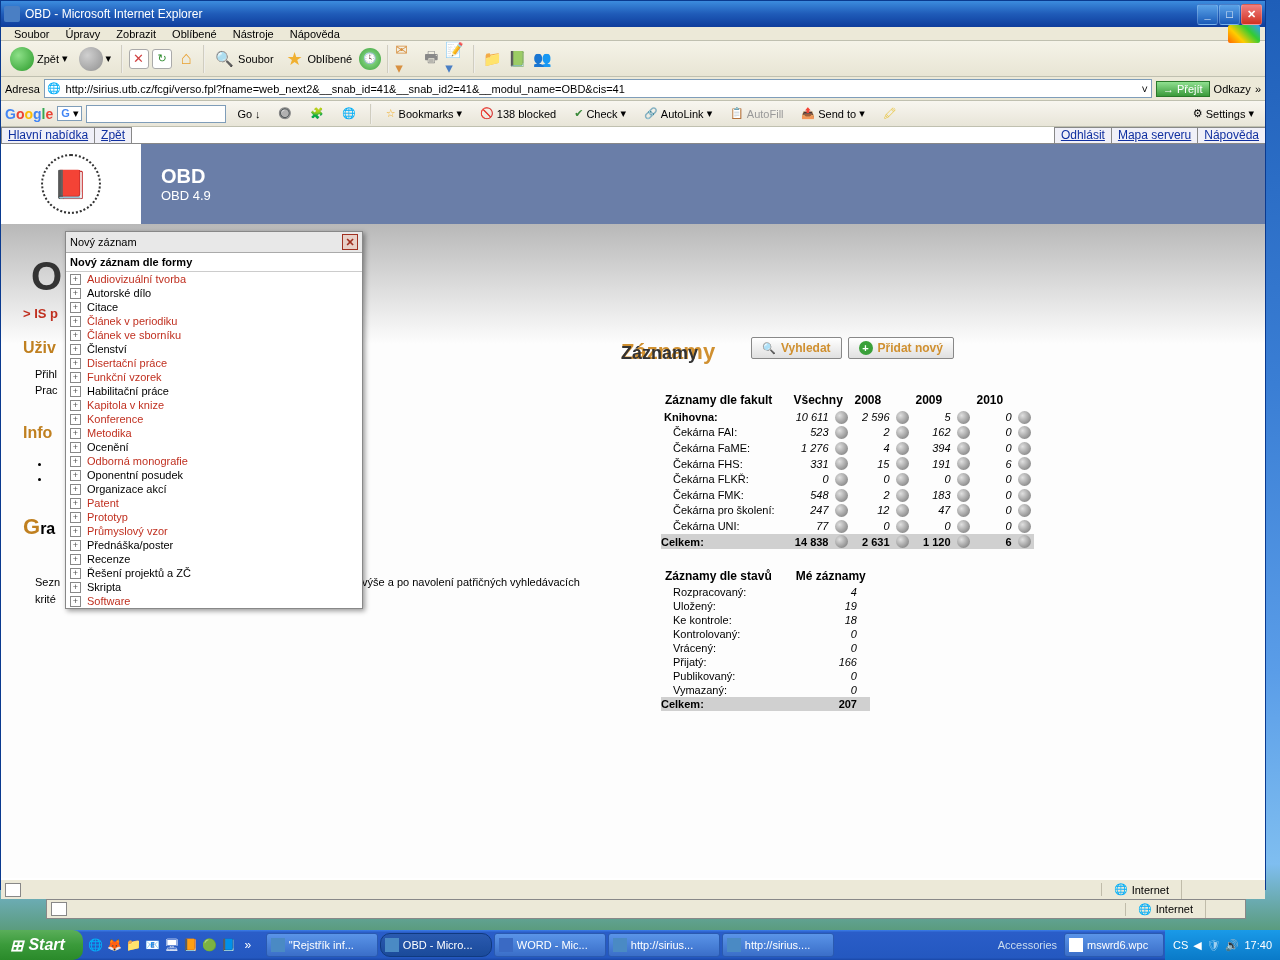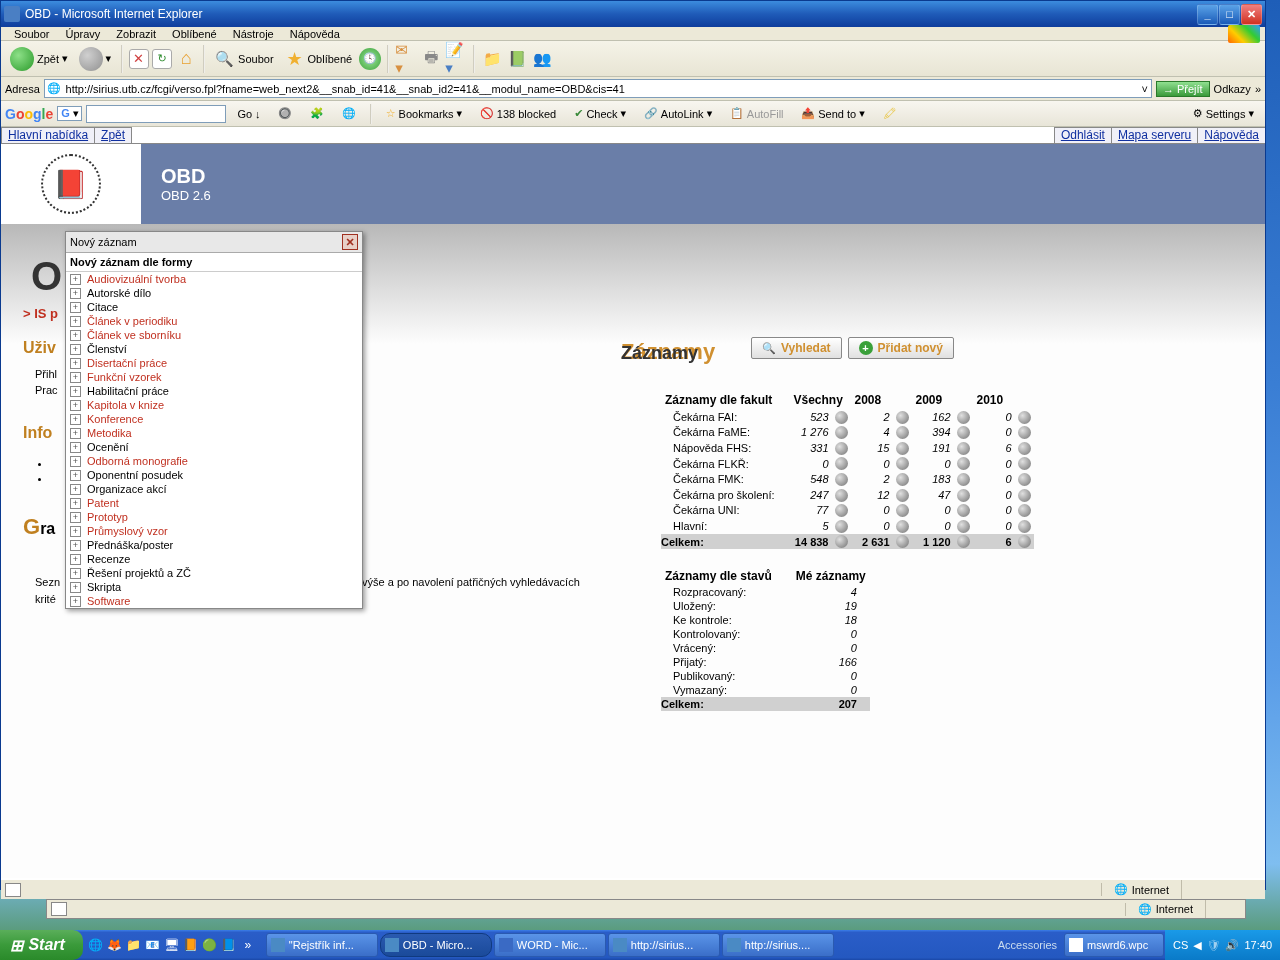--- a/index.html
+++ b/index.html
@@ -222,21 +222,21 @@
         <a>Mapa serveru</a>
         <a>Nápověda</a>
       </div>
     </div>
     <div class="app-banner">
       <div class="logo">
           <div class="circ">📕</div>
         </div>
       <div class="banner-title">
         <div>OBD</div>
-        <div class="banner-sub">OBD 2.6</div>
+        <div class="banner-sub">OBD 4.9</div>
       </div>
     </div>
 
     <div class="app-body">
       <div class="bg-text">O</div>
       <div class="bg-is">&gt; IS p</div>
       <div class="bg-sec u">Uživ</div>
       <div class="bg-txt t1">Přihl</div>
       <div class="bg-txt t2">Prac</div>
       <div class="bg-sec i"><span style="color:#c08020">Info</span></div>
@@ -377,20 +377,31 @@
               <tr>
                 <th>Záznamy dle fakult</th>
             <th colspan="2" style="text-align:left">Všechny</th>
             <th colspan="2">2008</th>
             <th colspan="2">2009</th>
             <th colspan="2">2010</th>
           </tr>
           </tbody>
             <tbody id="fac-rows">
               <tr>
+                <td class="lbl">Knihovna:</td>
+                <td class="val">10 611</td>
+                <td><span class="dot"></span></td>
+                <td class="val">2 596</td>
+                <td><span class="dot"></span></td>
+                <td class="val">5</td>
+                <td><span class="dot"></span></td>
+                <td class="val">0</td>
+                <td><span class="dot"></span></td>
+              </tr>
+              <tr>
                 <td class="lbl sub">Čekárna FAI:</td>
                 <td class="val">523</td>
                 <td><span class="dot"></span></td>
                 <td class="val">2</td>
                 <td><span class="dot"></span></td>
                 <td class="val">162</td>
                 <td><span class="dot"></span></td>
                 <td class="val">0</td>
                 <td><span class="dot"></span></td>
               </tr>
@@ -399,21 +410,21 @@
                 <td class="val">1 276</td>
                 <td><span class="dot"></span></td>
                 <td class="val">4</td>
                 <td><span class="dot"></span></td>
                 <td class="val">394</td>
                 <td><span class="dot"></span></td>
                 <td class="val">0</td>
                 <td><span class="dot"></span></td>
               </tr>
               <tr>
-                <td class="lbl sub">Nápověda FHS:</td>
+                <td class="lbl sub">Čekárna FHS:</td>
                 <td class="val">331</td>
                 <td><span class="dot"></span></td>
                 <td class="val">15</td>
                 <td><span class="dot"></span></td>
                 <td class="val">191</td>
                 <td><span class="dot"></span></td>
                 <td class="val">6</td>
                 <td><span class="dot"></span></td>
               </tr>
               <tr>
@@ -445,31 +456,20 @@
                 <td class="val">12</td>
                 <td><span class="dot"></span></td>
                 <td class="val">47</td>
                 <td><span class="dot"></span></td>
                 <td class="val">0</td>
                 <td><span class="dot"></span></td>
               </tr>
               <tr>
                 <td class="lbl sub">Čekárna UNI:</td>
                 <td class="val">77</td>
-                <td><span class="dot"></span></td>
-                <td class="val">0</td>
-                <td><span class="dot"></span></td>
-                <td class="val">0</td>
-                <td><span class="dot"></span></td>
-                <td class="val">0</td>
-                <td><span class="dot"></span></td>
-              </tr>
-              <tr>
-                <td class="lbl sub">Hlavní:</td>
-                <td class="val">5</td>
                 <td><span class="dot"></span></td>
                 <td class="val">0</td>
                 <td><span class="dot"></span></td>
                 <td class="val">0</td>
                 <td><span class="dot"></span></td>
                 <td class="val">0</td>
                 <td><span class="dot"></span></td>
               </tr>
             </tbody>
           <tbody>

